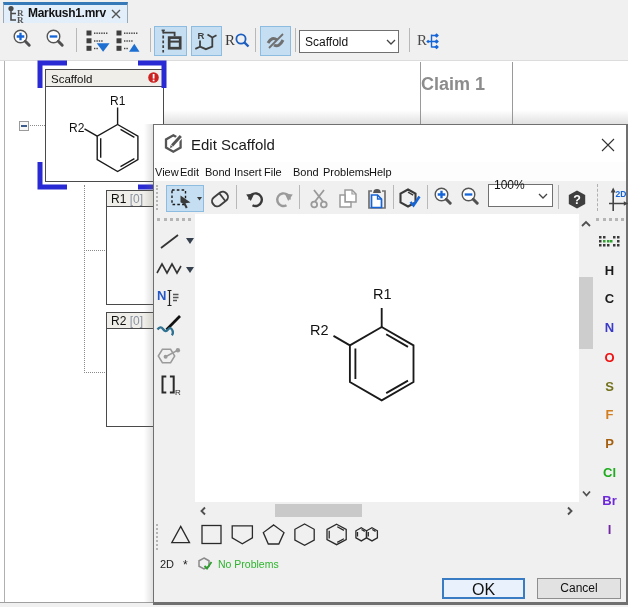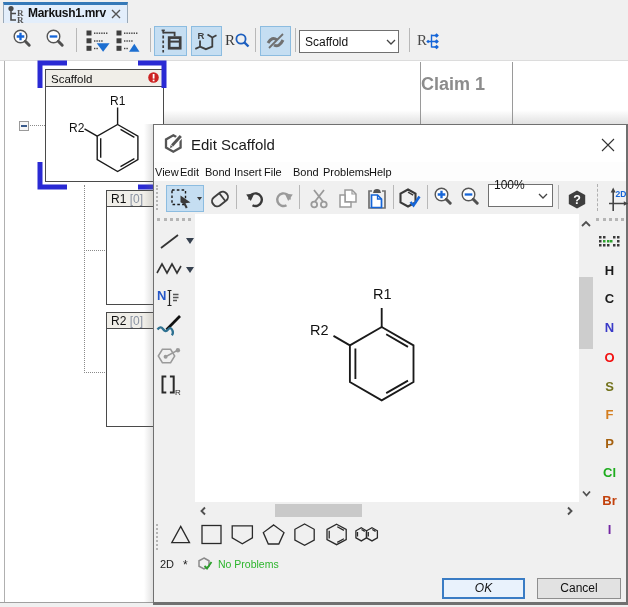--- a/index.html
+++ b/index.html
@@ -382,21 +382,21 @@
   </g>
 </svg>
 <div class="abs" style="left:593px;top:262.5px;width:33px;text-align:center;font-size:13px;font-weight:bold;color:#1a1a1a;">H</div>
 <div class="abs" style="left:593px;top:291px;width:33px;text-align:center;font-size:13px;font-weight:bold;color:#1a1a1a;">C</div>
 <div class="abs" style="left:593px;top:320px;width:33px;text-align:center;font-size:13px;font-weight:bold;color:#3a3ac8;">N</div>
 <div class="abs" style="left:593px;top:350px;width:33px;text-align:center;font-size:13px;font-weight:bold;color:#f21111;">O</div>
 <div class="abs" style="left:593px;top:378.5px;width:33px;text-align:center;font-size:13px;font-weight:bold;color:#72721c;">S</div>
 <div class="abs" style="left:593px;top:407px;width:33px;text-align:center;font-size:13px;font-weight:bold;color:#d47d1e;">F</div>
 <div class="abs" style="left:593px;top:435.5px;width:33px;text-align:center;font-size:13px;font-weight:bold;color:#a5600f;">P</div>
 <div class="abs" style="left:593px;top:464.5px;width:33px;text-align:center;font-size:13px;font-weight:bold;color:#1dac1d;">Cl</div>
-<div class="abs" style="left:593px;top:493px;width:33px;text-align:center;font-size:13px;font-weight:bold;color:#c2410c;">Br</div>
+<div class="abs" style="left:593px;top:493px;width:33px;text-align:center;font-size:13px;font-weight:bold;color:#6d28d9;">Br</div>
 <div class="abs" style="left:593px;top:522px;width:33px;text-align:center;font-size:13px;font-weight:bold;color:#7326a3;">I</div>
 
 <div class="abs" style="left:154px;top:518px;width:425px;height:37px;background:#f0f0f0;"></div>
 <div class="abs" style="left:156px;top:524px;width:2px;height:26px;border-left:2px dotted #b5b5b5;"></div>
 <svg class="abs" style="left:165px;top:520px;" width="220" height="30" viewBox="0 0 220 30">
   <g stroke="#2a2a2a" stroke-width="1.3" fill="none">
     <path d="M15.7 6.4 L24.5 22.6 L6.8 22.6 Z"></path>
     <rect x="37" y="5.5" width="19" height="18"></rect>
     <path d="M67.2 5.9 L87.4 5.9 L87.4 17.9 L77.3 23.7 L67.2 17.9 Z"></path>
     <path d="M108.7 4.9 L119 12.6 L113.8 24 L103.3 24 L98.3 12.6 Z"></path>
@@ -411,17 +411,17 @@
 
 <div class="abs" style="left:160px;top:558px;font-size:11px;color:#222;">2D</div>
 <div class="abs" style="left:183px;top:558px;font-size:12px;color:#222;">*</div>
 <svg class="abs" style="left:198px;top:557px;" width="15" height="14" viewBox="0 0 15 14">
   <path d="M6 1 L11 3.8 V9.2 L6 12 L1 9.2 V3.8 Z" fill="none" stroke="#8a8a8a" stroke-width="1.5"></path>
   <path d="M6.5 9 L9 11.5 L13.5 5" fill="none" stroke="#2da02d" stroke-width="1.8"></path>
 </svg>
 <div class="abs" style="left:218px;top:558px;font-size:10.5px;color:#2db52d;">No Problems</div>
 
 <div class="abs" style="left:442px;top:578px;width:83px;height:21px;background:#e9f2fc;border:2px solid #3a7cc4;"></div>
-<div class="abs" style="left:442px;top:581px;width:83px;text-align:center;font-size:12px;color:#111;font-style:italic;">OK</div>
+<div class="abs" style="left:442px;top:581px;width:83px;text-align:center;font-size:16px;color:#111;">OK</div>
 <div class="abs" style="left:537px;top:578px;width:84px;height:21px;background:#e2e2e2;border:1px solid #8e8e8e;"></div>
 <div class="abs" style="left:537px;top:581px;width:84px;text-align:center;font-size:12px;color:#111;">Cancel</div>
 
 <div class="abs" style="left:153px;top:602px;width:475px;height:2.5px;background:#707070;"></div>
 
 </body></html>

